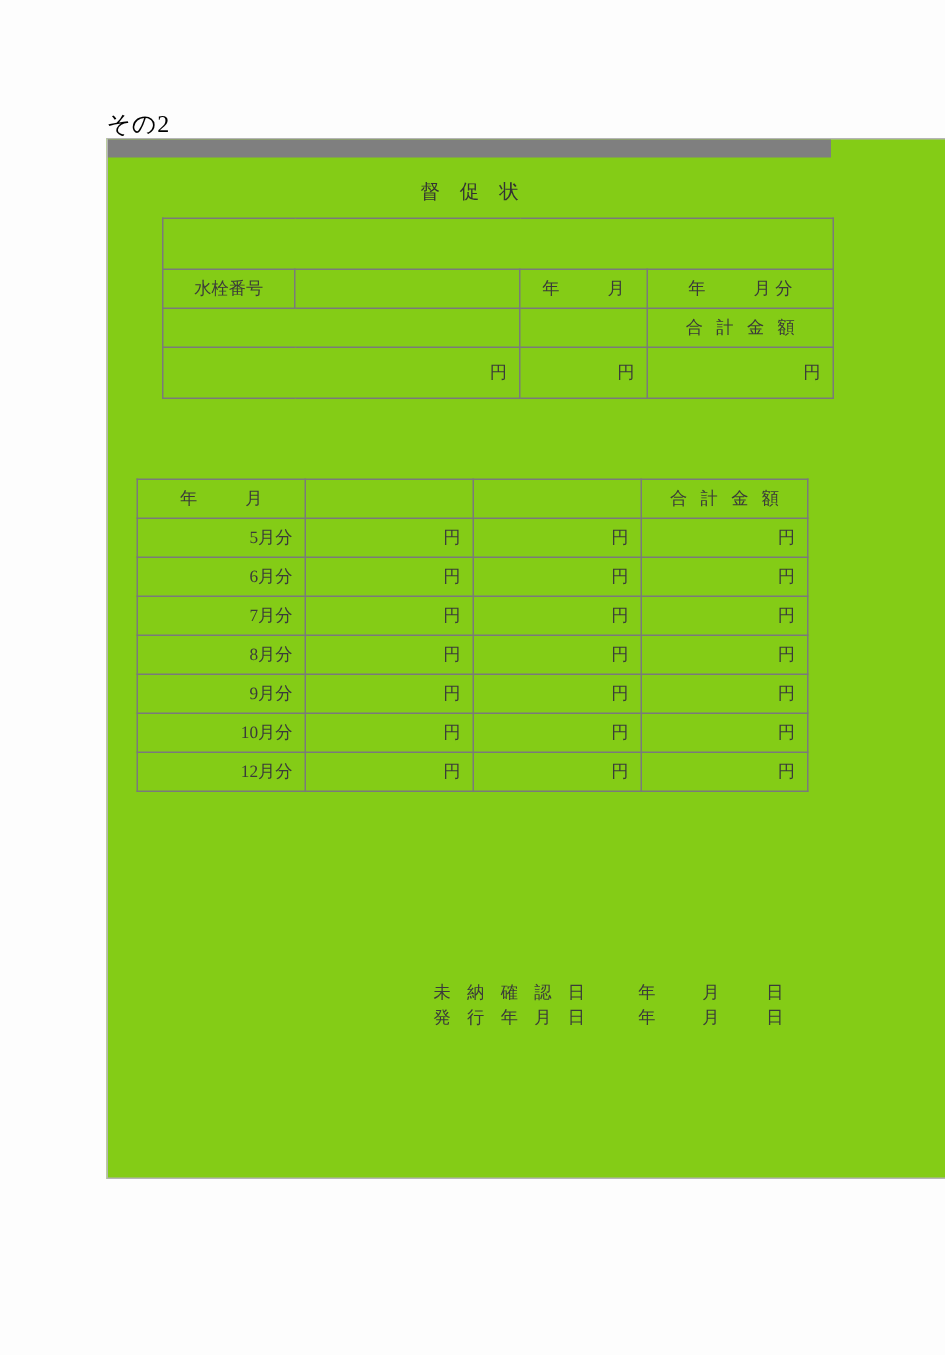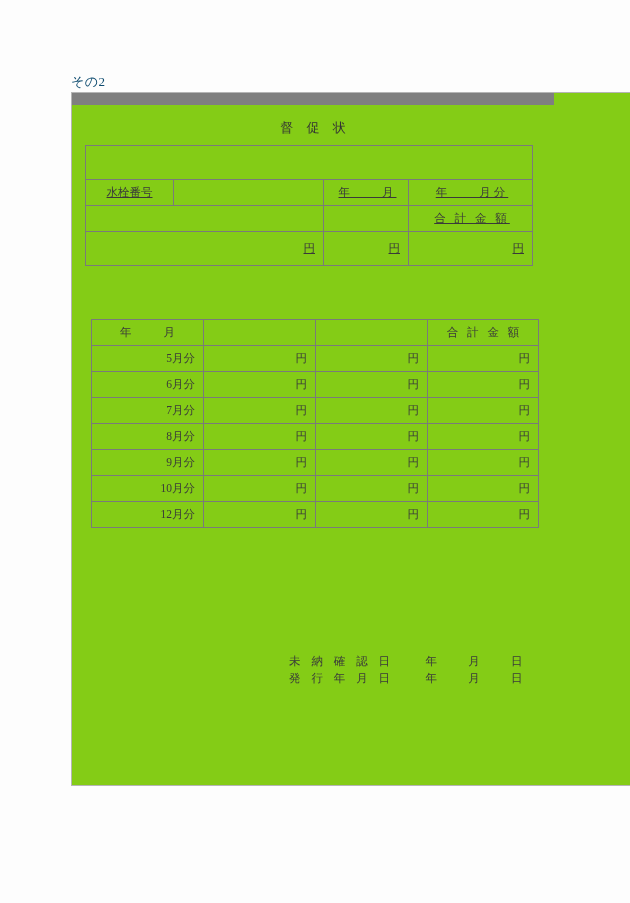--- a/index.html
+++ b/index.html
@@ -14,23 +14,23 @@
     color: #3a3a3a;
     position: relative;
     overflow: hidden;
   }
 
   
   .sheet-label {
     position: absolute;
     left: 71px;
     top: 73px;
-    font-size: 13px;
+    font-size: 16px;
     letter-spacing: 0.5px;
-    color: #0c4a6e;
+    color: #000000;
     white-space: nowrap;
   }
 
   
   .page {
     position: absolute;
     left: 71px;
     top: 92px;
     width: 572px;
     height: 694px;
@@ -77,24 +77,23 @@
     box-sizing: border-box;
   }
   td.c  { text-align: center; }
   td.r  { text-align: right; }
   td.l  { text-align: left; }
   .sp2 { letter-spacing: 3px; text-indent: 3px; }
 
   
   .top-table {
     position: absolute;
-    left: 13px;
+    left: 36px;
     top: 52px;
     width: 447px;
-    text-decoration: underline;
   }
   .top-table td.blankrow { height: 34px; }
   .top-table td.tall     { height: 34px; }
 
   
   .note {
     position: absolute;
     left: 22px;
     top: 200px;
     font-size: 11.5px;

